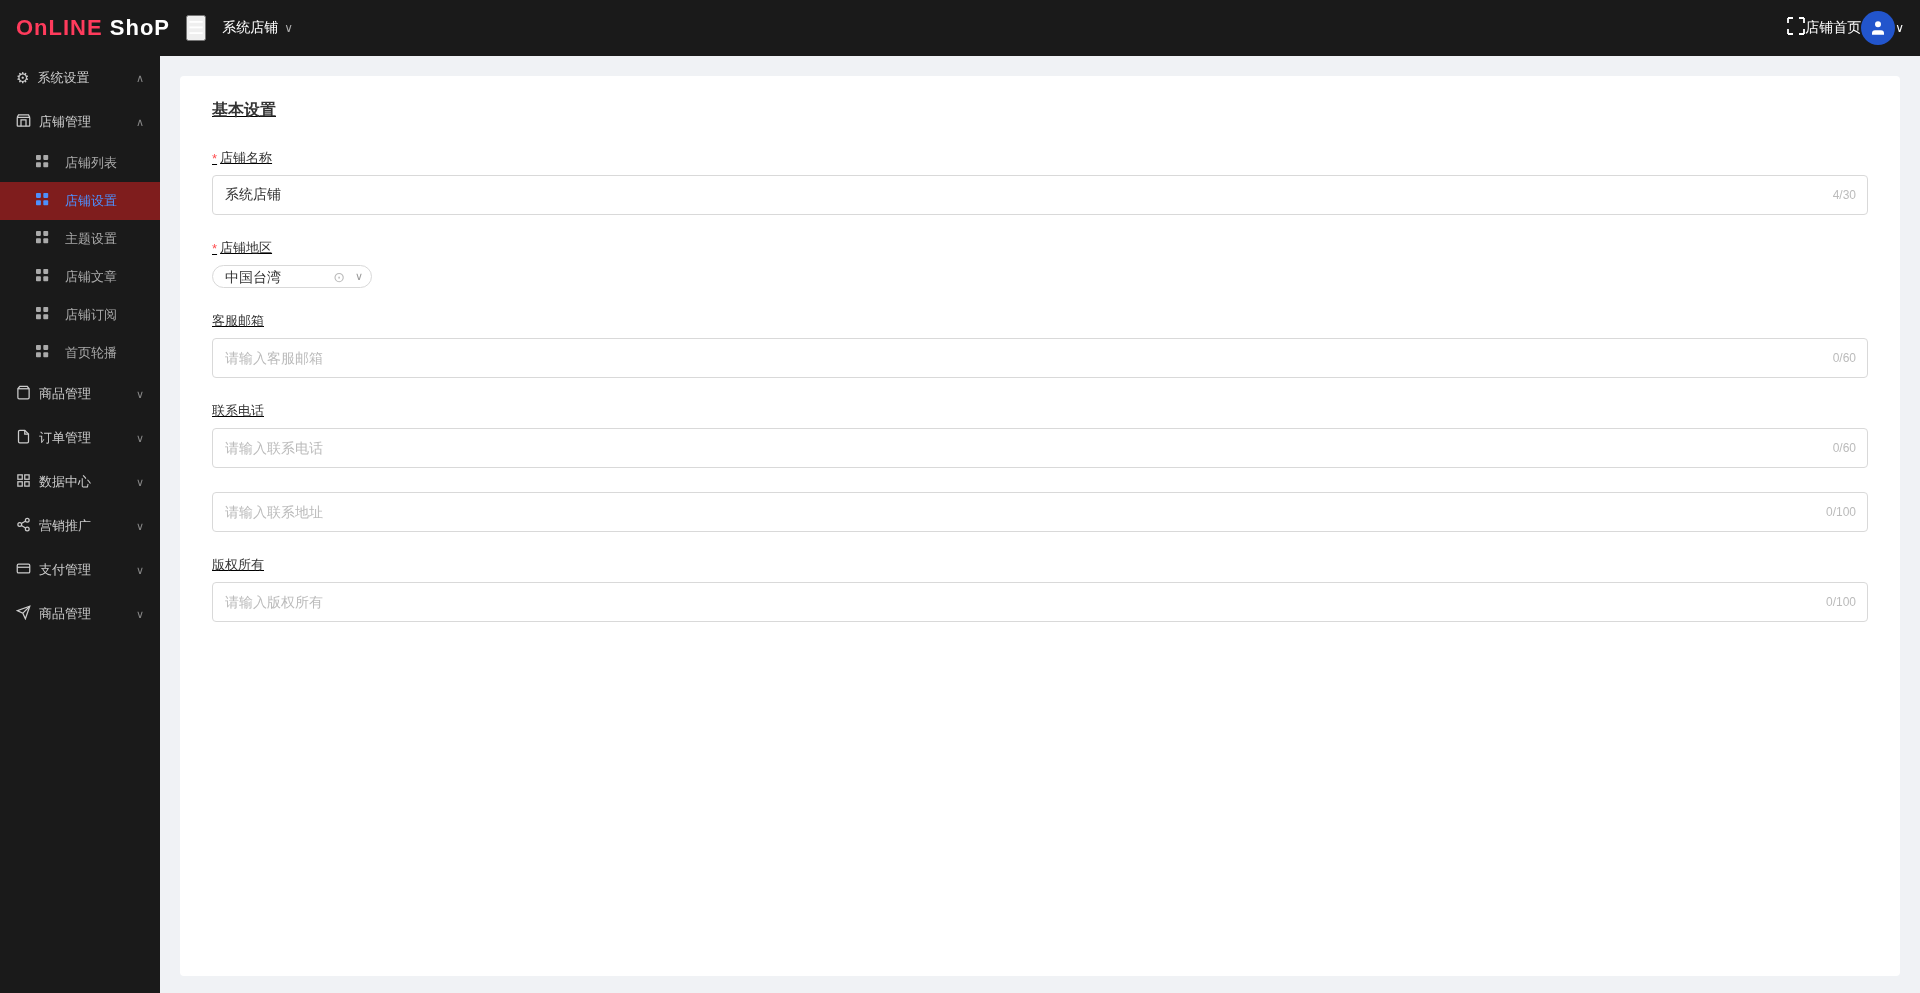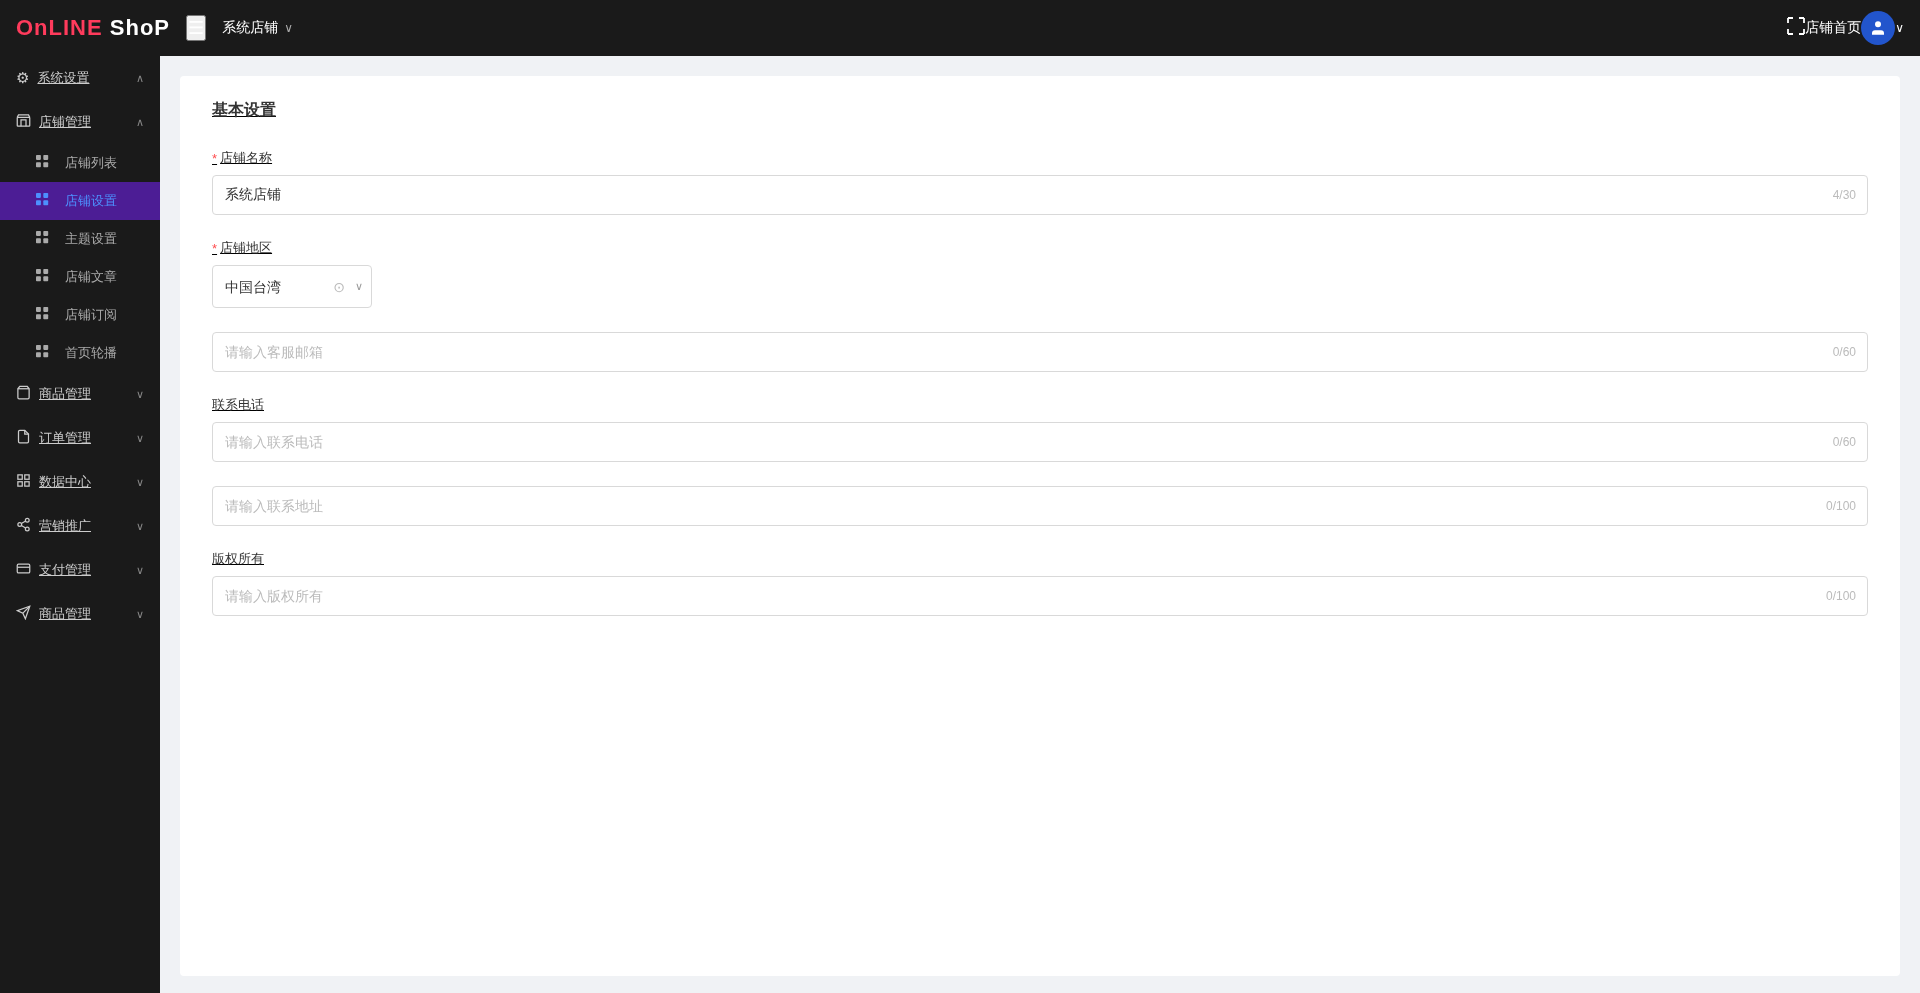--- a/index.html
+++ b/index.html
@@ -94,33 +94,33 @@
       display: flex;
       align-items: center;
       padding: 13px 16px;
       color: #ccc;
       cursor: pointer;
       font-size: 13px;
       gap: 8px;
       position: relative;
     }
     .sidebar-item .item-icon { font-size: 15px; flex-shrink: 0; }
-    .sidebar-item .item-label { flex: 1; text-decoration: underline; }
+    .sidebar-item .item-label { flex: 1; }
     .sidebar-item .item-arrow { font-size: 11px; color: #888; }
 
     .sidebar-sub-item {
       display: flex;
       align-items: center;
       padding: 10px 16px 10px 36px;
       color: #aaa;
       cursor: pointer;
       font-size: 13px;
       gap: 16px;
     }
-    .sidebar-sub-item.active { color: #4d90fe; background: #4c1d95; }
+    .sidebar-sub-item.active { color: #4d90fe; background: #7f1d1d; }
     .sidebar-sub-item .sub-icon { font-size: 14px; flex-shrink: 0; }
 
     
     .content-area {
       flex: 1;
       overflow-y: auto;
       background: #f0f2f5;
       padding: 20px;
       text-decoration: underline;
     }
@@ -183,23 +183,23 @@
       font-size: 12px;
       color: #bbb;
       pointer-events: none;
     }
 
     .select-wrapper {
       position: relative;
       display: inline-flex;
       align-items: center;
       border: 1px solid #d9d9d9;
-      border-radius: 4px;
+      border-radius: 12px;
       background: #fff;
-      height: 43px;
+      height: 23px;
       min-width: 160px;
     }
     .select-wrapper select {
       appearance: none;
       border: none;
       background: transparent;
       padding: 0 32px 0 12px;
       font-size: 14px;
       color: #333;
       height: 100%;
@@ -446,20 +446,23 @@
             <option value="china-taiwan">中国台湾</option>
             <option value="china-mainland">中国大陆</option>
             <option value="china-hk">中国香港</option>
           </select>
           <span class="select-clear">⊙</span>
           <span class="select-arrow">∨</span>
         </div>
       </div>
 
       <div class="form-group">
+        <div class="form-label">
+          <span>客服邮箱</span>
+        </div>
         <div class="input-wrapper">
           <input class="form-input" type="text" placeholder="请输入客服邮箱" style="">
           <span class="input-counter">0/60</span>
         </div>
       </div>
 
       <div class="form-group">
         <div class="form-label">
           <span>联系电话</span>
         </div>

